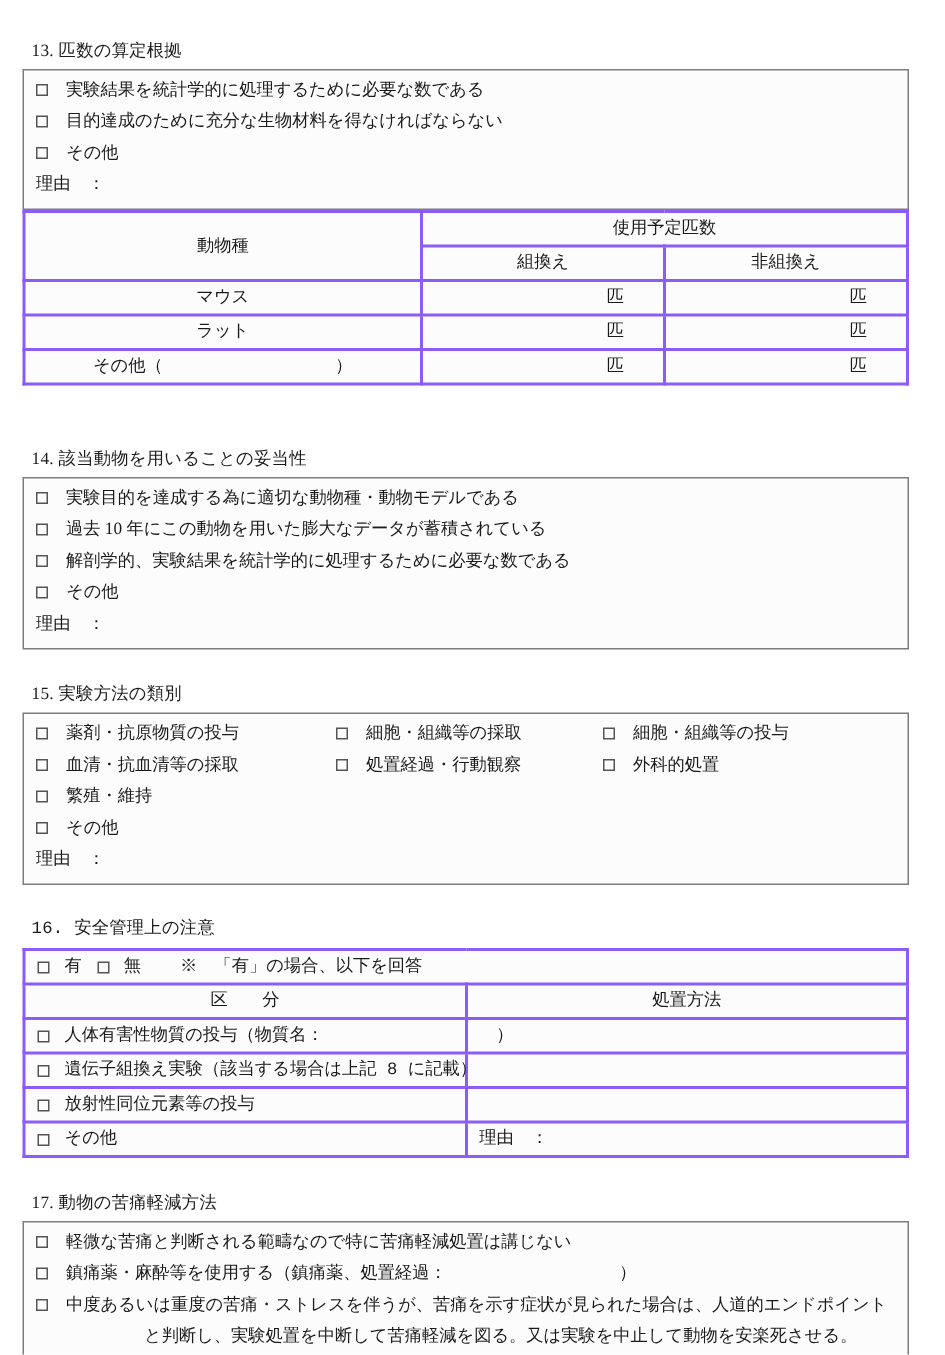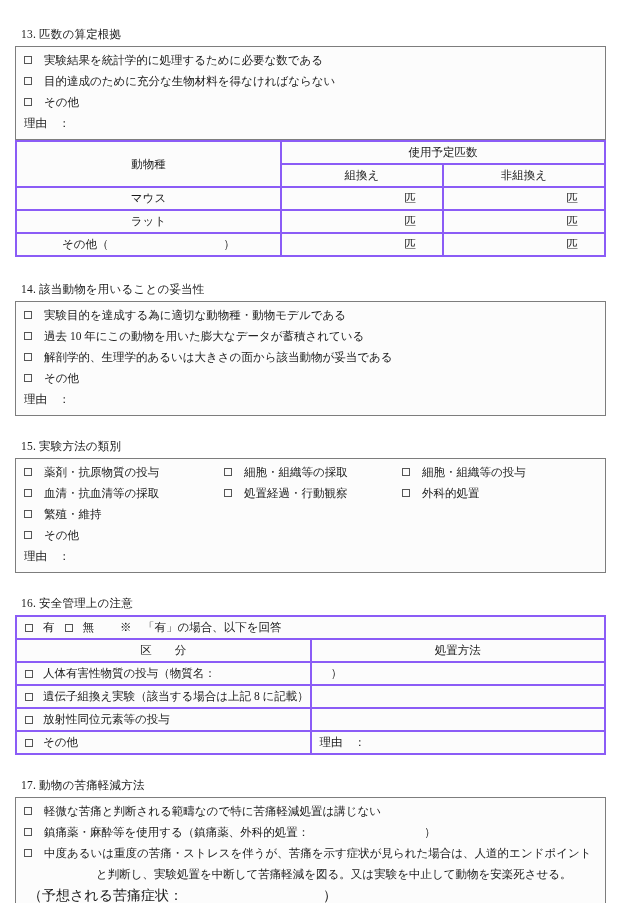--- a/index.html
+++ b/index.html
@@ -161,37 +161,37 @@
       </tr>
       <tr>
         <td class="tc">その他（　　　　　　　　　　）</td>
         <td class="tr">匹</td>
         <td class="tr">匹</td>
       </tr>
     </tbody>
       </table>
   </div>
 
-  <div class="section" style="margin-top:24px;">
+  <div class="section" style="margin-top:41px;">
     <div class="section-heading">
       <span>14.</span>
       <span>該当動物を用いることの妥当性</span>
     </div>
     <div class="box">
       <div class="chk-row pad-top">
         <span class="cbox"></span>
         <span class="chk-label">実験目的を達成する為に適切な動物種・動物モデルである</span>
       </div>
       <div class="chk-row">
         <span class="cbox"></span>
         <span class="chk-label">過去 10 年にこの動物を用いた膨大なデータが蓄積されている</span>
       </div>
       <div class="chk-row">
         <span class="cbox"></span>
-        <span class="chk-label">解剖学的、生理学的あるいは大きさの面から該当動物が妥当である</span>
+        <span class="chk-label">解剖学的、実験結果を統計学的に処理するために必要な数である</span>
       </div>
       <div class="chk-row">
         <span class="cbox"></span>
         <span class="chk-label">その他</span>
       </div>
       <div class="reason-line">理由　：</div>
     </div>
   </div>
 
   <div class="section" style="margin-top:22px;">
@@ -238,21 +238,21 @@
           <span class="cbox"></span>
           <span class="chk-label">その他</span>
         </div>
         <div class="cell-empty"></div>
         <div class="cell-empty"></div>
       </div>
       <div class="reason-line">理由　：</div>
     </div>
   </div>
 
-  <div class="section" style="margin-top:22px;">
+  <div class="section" style="margin-top:22px;font-family:Liberation Mono, monospace;">
     <div class="section-heading">
       <span>16.</span>
       <span>安全管理上の注意</span>
     </div>
     <table class="frm">
       <tbody>
           <tr>
         <td colspan="2">
           <div class="cell-chk">
             <span class="cbox"></span>
@@ -314,21 +314,21 @@
       <span>17.</span>
       <span>動物の苦痛軽減方法</span>
     </div>
     <div class="box">
       <div class="chk-row pad-top">
         <span class="cbox"></span>
         <span class="chk-label">軽微な苦痛と判断される範疇なので特に苦痛軽減処置は講じない</span>
       </div>
       <div class="chk-row">
         <span class="cbox"></span>
-        <span class="chk-label">鎮痛薬・麻酔等を使用する（鎮痛薬、外科的処置：　　　　　　　　　　）</span>
+        <span class="chk-label">鎮痛薬・麻酔等を使用する（鎮痛薬、処置経過：　　　　　　　　　　）</span>
       </div>
       <div class="chk-row">
         <span class="cbox"></span>
         <span class="chk-label">
           <span style="display:block">中度あるいは重度の苦痛・ストレスを伴うが、苦痛を示す症状が見られた場合は、人道的エンドポイント</span>
           <span class="indent-cont" style="display:block">と判断し、実験処置を中断して苦痛軽減を図る。又は実験を中止して動物を安楽死させる。</span>
         </span>
       </div>
       <div class="paren-line">（予想される苦痛症状：　　　　　　　　　　）</div>
       <div class="chk-row pad-bot">

